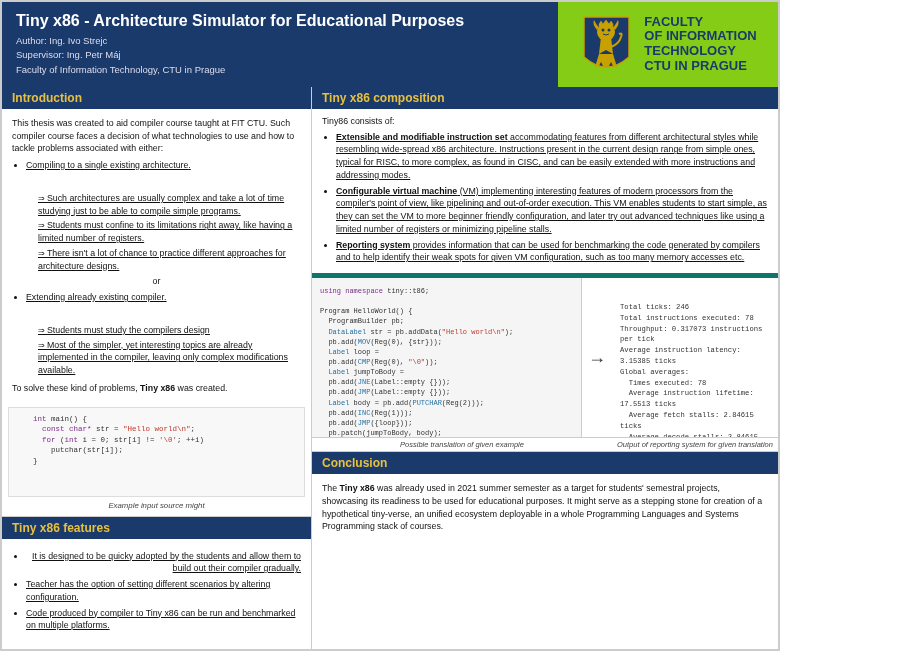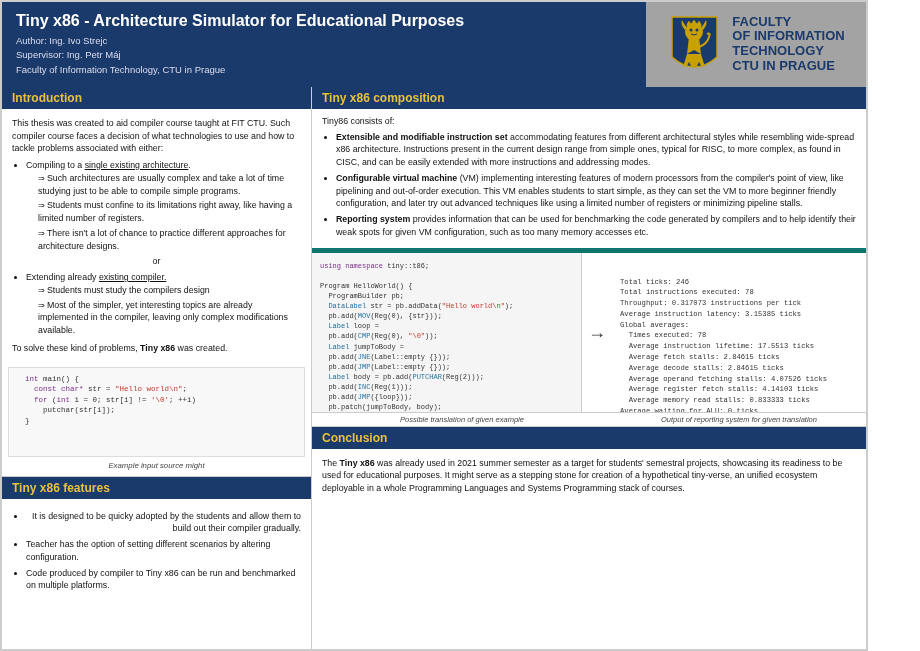--- a/index.html
+++ b/index.html
@@ -6,21 +6,21 @@
     body {
       font-family: Arial, sans-serif;
       font-size: 10px;
       background: #fff;
       width: 920px;
       height: 651px;
       overflow: hidden;
     }
 
     .poster {
-      width: 868px;
+      width: 780px;
       height: 651px;
       border: 2px solid #ccc;
       display: flex;
       flex-direction: column;
     }
 
     
     .header {
       background: #1a3a6b;
       color: #fff;
@@ -40,21 +40,21 @@
       font-weight: bold;
       color: #fff;
       margin-bottom: 4px;
     }
     .header-meta {
       font-size: 9.5px;
       color: #dde;
       line-height: 1.5;
     }
     .header-logo {
-      background: #a3a3a3;
+      background: #84cc16;
       width: 220px;
       display: flex;
       align-items: center;
       justify-content: center;
       padding: 8px 10px;
       gap: 10px;
     }
     .logo-lion {
       width: 55px;
       height: 65px;
@@ -123,39 +123,41 @@
       flex: 0 0 auto;
     }
 
     ul.disc {
       list-style: disc;
       margin-left: 14px;
       margin-top: 3px;
     }
     ul.disc li {
       margin-bottom: 2px;
+      text-decoration: underline;
     }
     .arrow-list {
       list-style: none;
       margin-left: 12px;
+      margin-top: 20px;
     }
     .arrow-list li::before {
       content: "⇒ ";
       font-size: 8px;
     }
     .arrow-list li {
       margin-bottom: 2px;
     }
 
     
     .code-area {
       background: #f8f8f8;
       border: 1px solid #ddd;
       margin: 4px 6px;
-      padding: 6px 16px;
+      padding: 6px 24px;
       font-family: 'Courier New', monospace;
       font-size: 7.5px;
       color: #333;
       line-height: 1.4;
       min-height: 90px;
     }
     .code-caption {
       text-align: center;
       font-size: 7.8px;
       color: #444;

